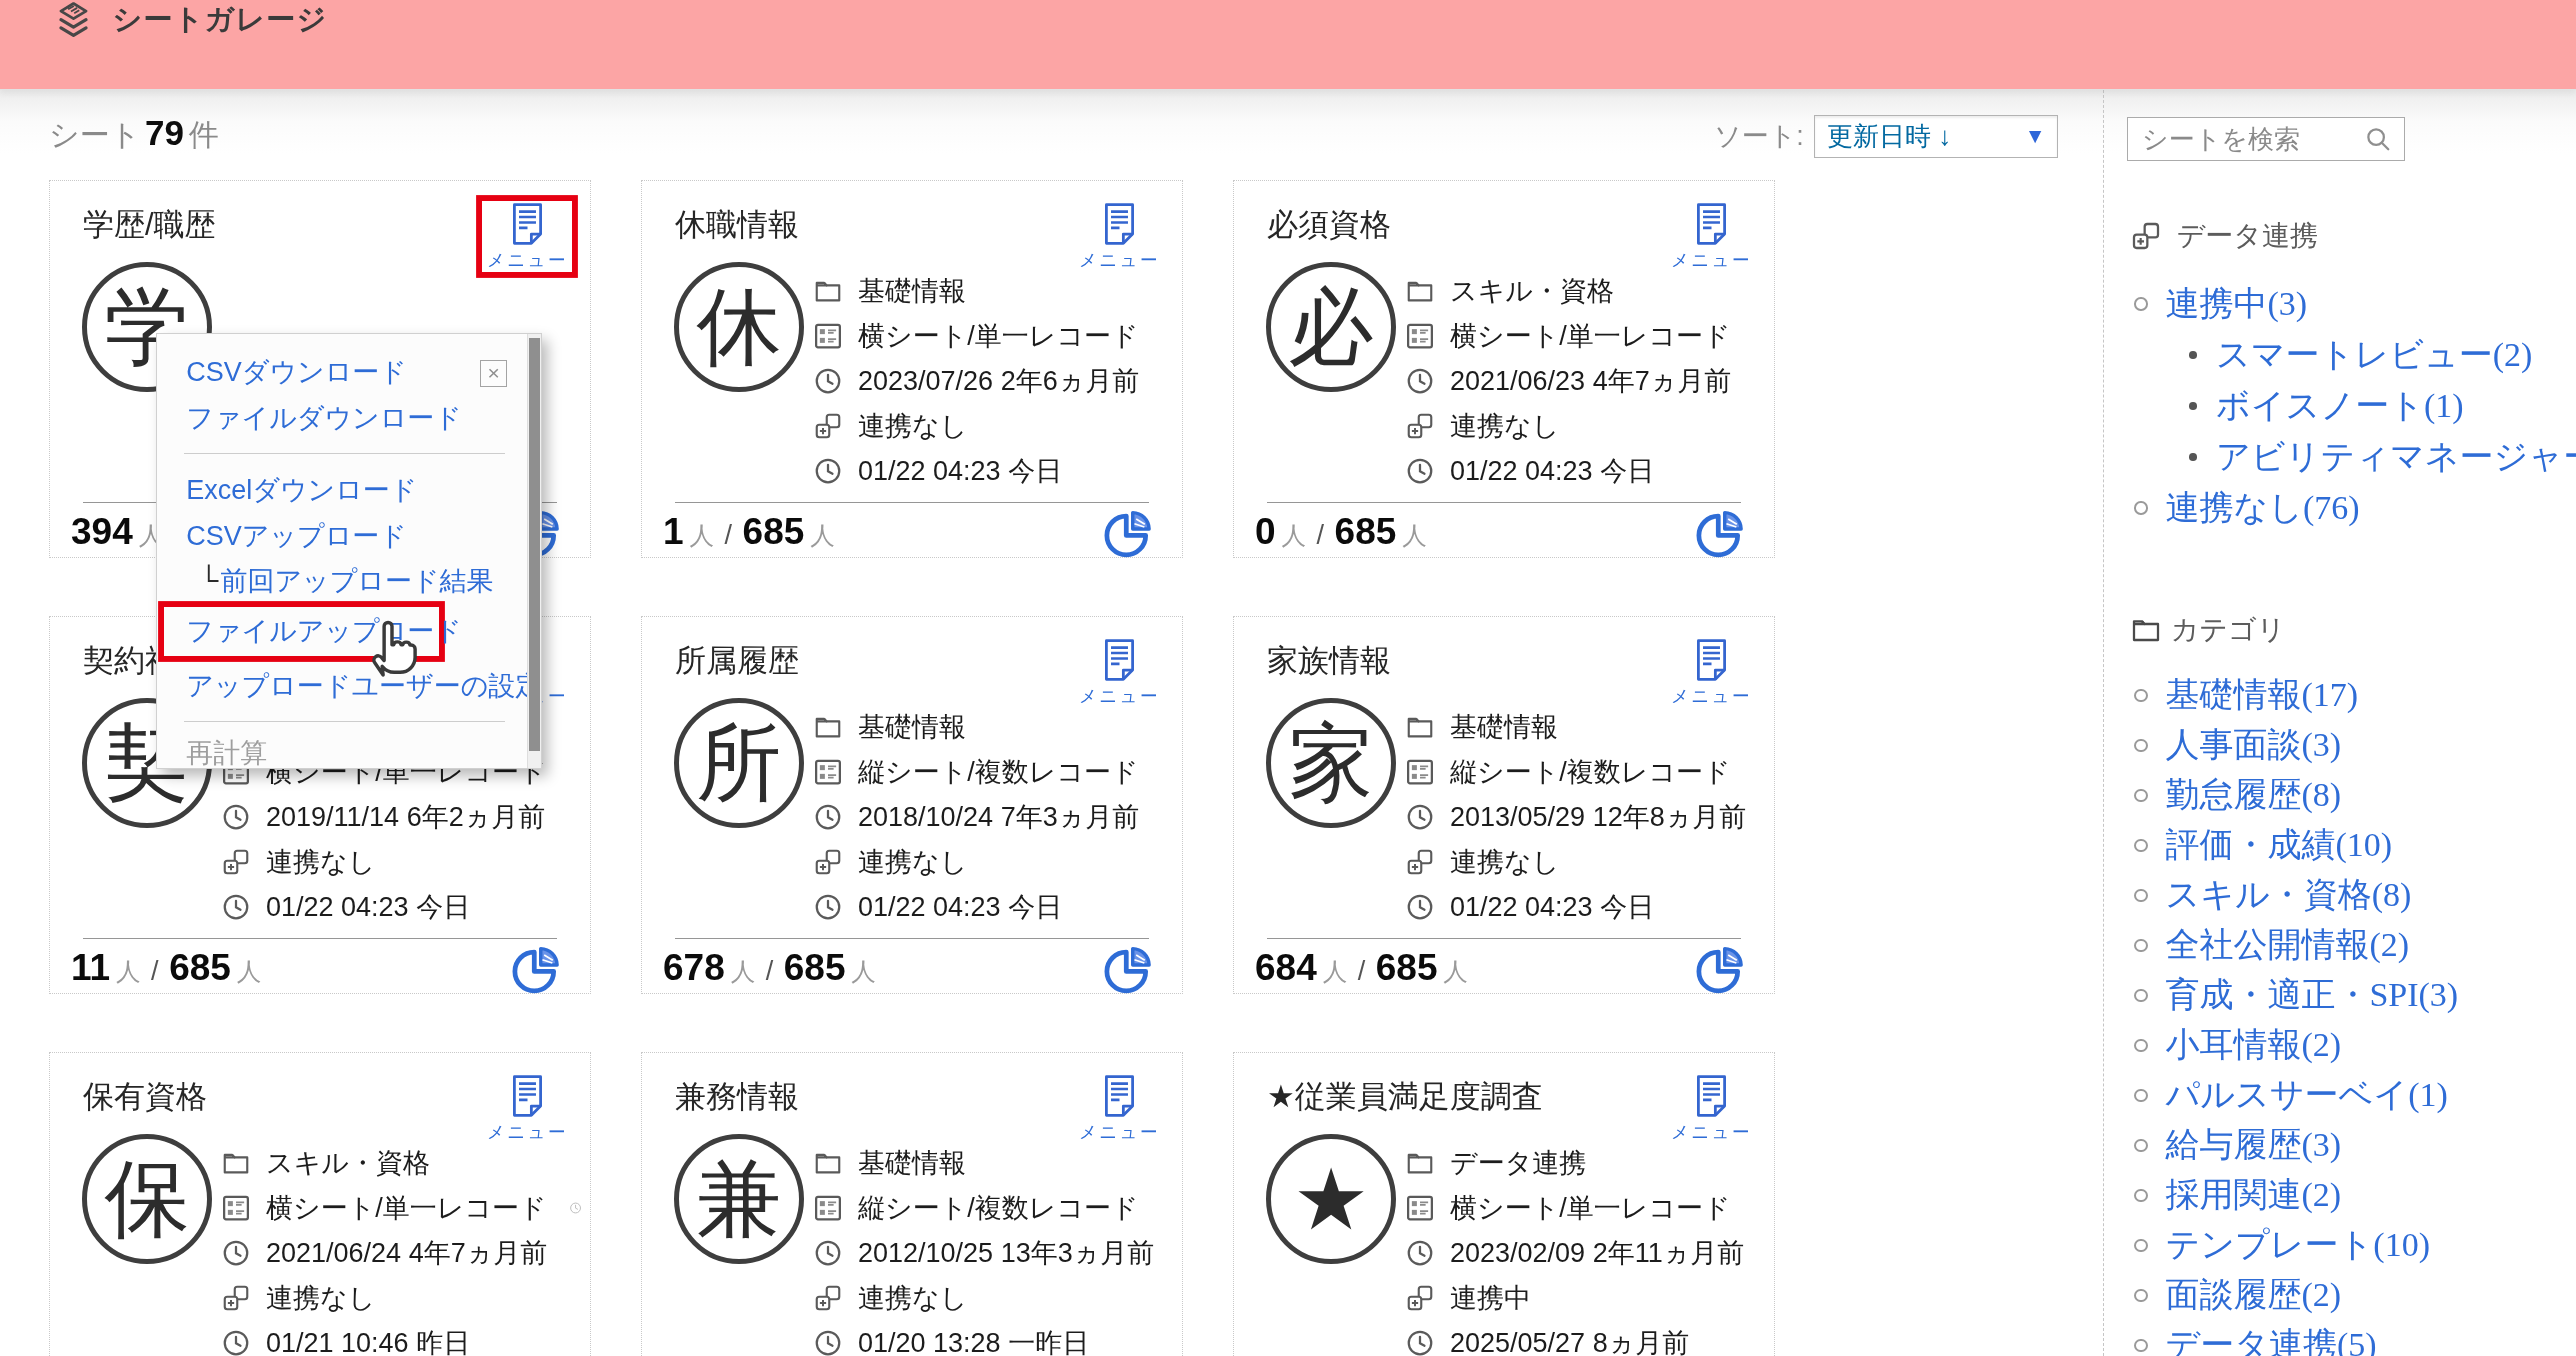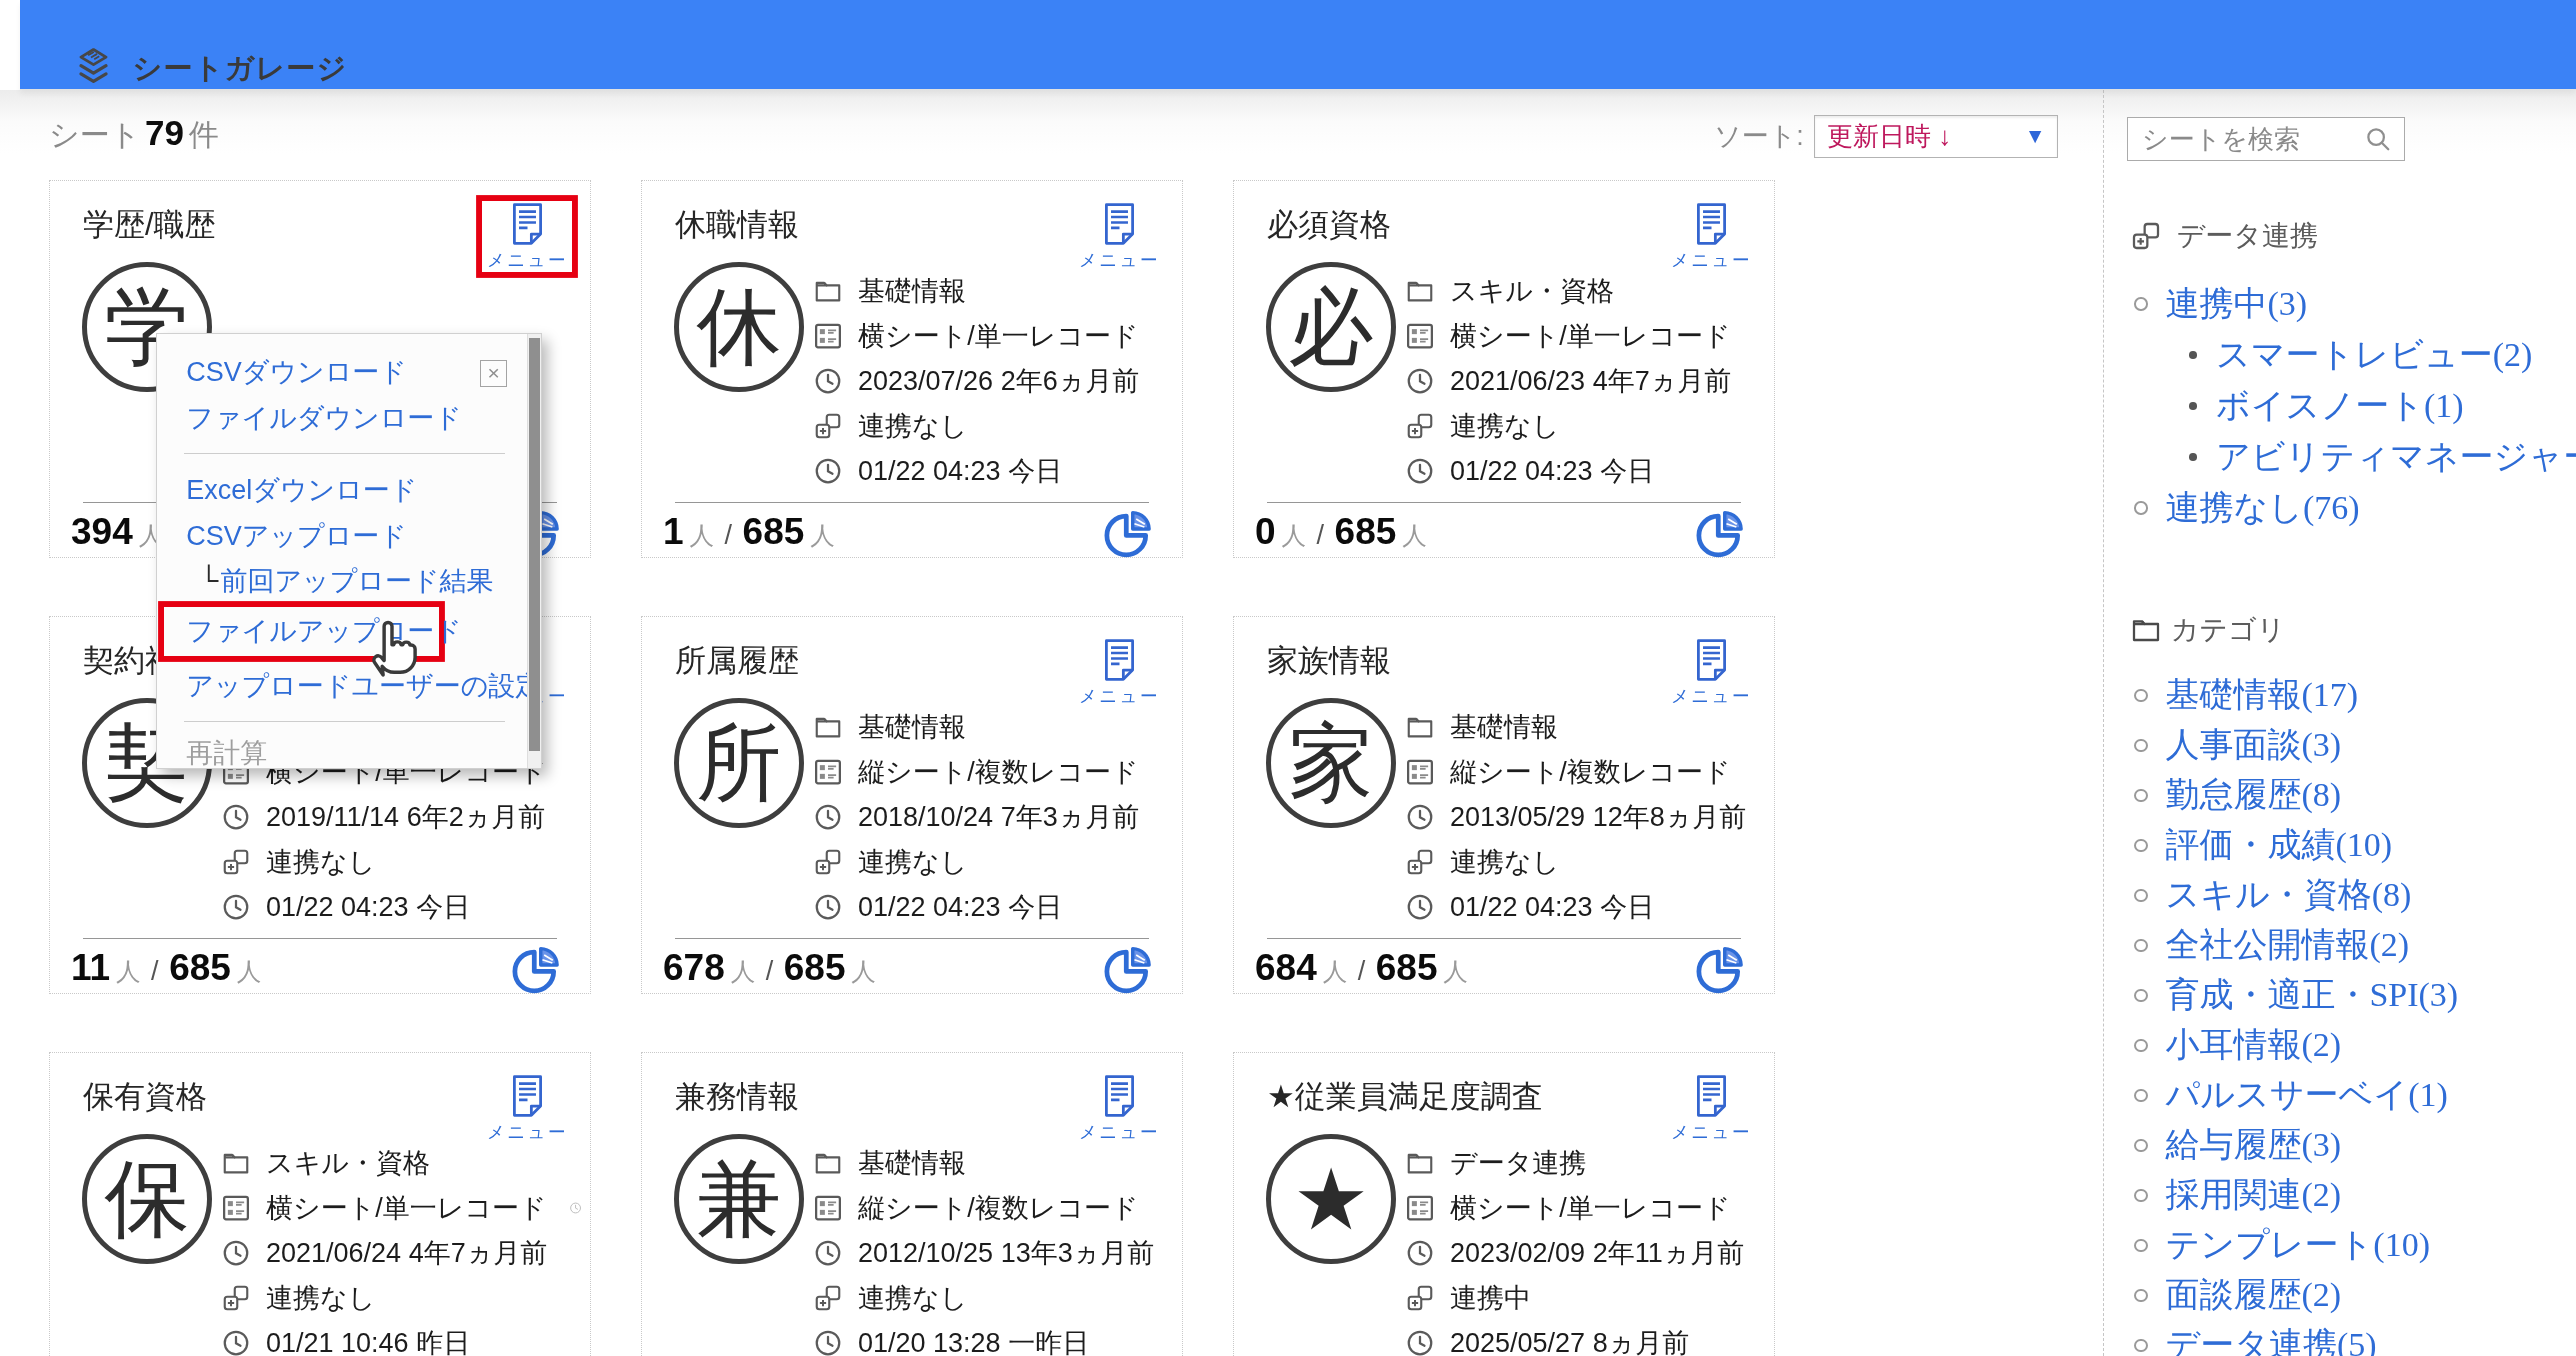--- a/index.html
+++ b/index.html
@@ -5,40 +5,40 @@
   html,body { margin:0; padding:0; }
   body {
     width:2576px; height:1356px; overflow:hidden; position:relative;
     font-family:"Liberation Sans","DejaVu Sans",sans-serif;
     background:#ffffff; color:#222;
   }
   svg { display:block; }
 
   
   .header {
-    position:absolute; top:0; left:0; right:0; height:89px; background:#3b82f6;
+    position:absolute; top:0; left:0; right:0; height:89px; background:#fca5a5;
     border-bottom:1.2px solid #e2e2e2; box-shadow:0 3.5px 5.9px rgba(0,0,0,.05);
-    display:flex; align-items:flex-end; padding-left:52px; gap:17.6px; z-index:6;margin-left:20px;
+    display:flex; align-items:flex-start; padding-left:52px; gap:17.6px; z-index:6;
   }
   .logo-ic { width:43px; height:43px; }
   .app-title { font-size:29px; color:#3a3a3a; font-weight:bold; letter-spacing:1.2px; }
 
   
   .content {
     position:absolute; top:90px; left:0; right:0; bottom:0;
     background:linear-gradient(#ececec 0px,#fbfbfb 32px,#ffffff 64px);
   }
   .sheet-count { position:absolute; top:23.4px; left:49px; font-size:30px; color:#8a8a8a; }
   .sheet-count b { color:#0d0d0d; font-size:35px; padding:0 4.7px; }
 
   .sort-wrap { position:absolute; top:24.6px; left:1714px; display:flex; align-items:center; gap:10.5px;
     font-size:27px; color:#8a8a8a; }
   .sort-box { width:244px; height:43px; border:1.2px solid #b3b3b3; background:#fff;
     display:flex; align-items:center; padding:0 11.7px; box-sizing:border-box; box-shadow:inset 0 1.8px 2.3px rgba(0,0,0,.08); }
-  .sort-value { color:#be185d; font-size:26px; flex:1; white-space:nowrap; }
+  .sort-value { color:#0369a1; font-size:26px; flex:1; white-space:nowrap; }
   .sort-caret { color:#2e66d9; font-size:21px; }
 
   
   .cards { position:absolute; top:90px; left:49px; width:1724px;
     display:grid; grid-template-columns:repeat(3,542px); column-gap:50px; row-gap:58px; }
   .card { position:relative; height:378px; border:1.8px dotted #c9c9c9; background:#fff; box-sizing:border-box; }
   .card-title { position:absolute; top:23.4px; left:33px; font-size:31px; color:#262626; white-space:nowrap; }
   .menu-btn { position:absolute; top:20px; right:17.6px; width:90px; text-align:center; }
   .menu-btn .doc-ic { width:37px; height:46px; margin:0 auto; }
   .menu-label { margin-top:1.2px; font-size:17.6px; color:#2e6cd6; letter-spacing:2.3px; white-space:nowrap; }

